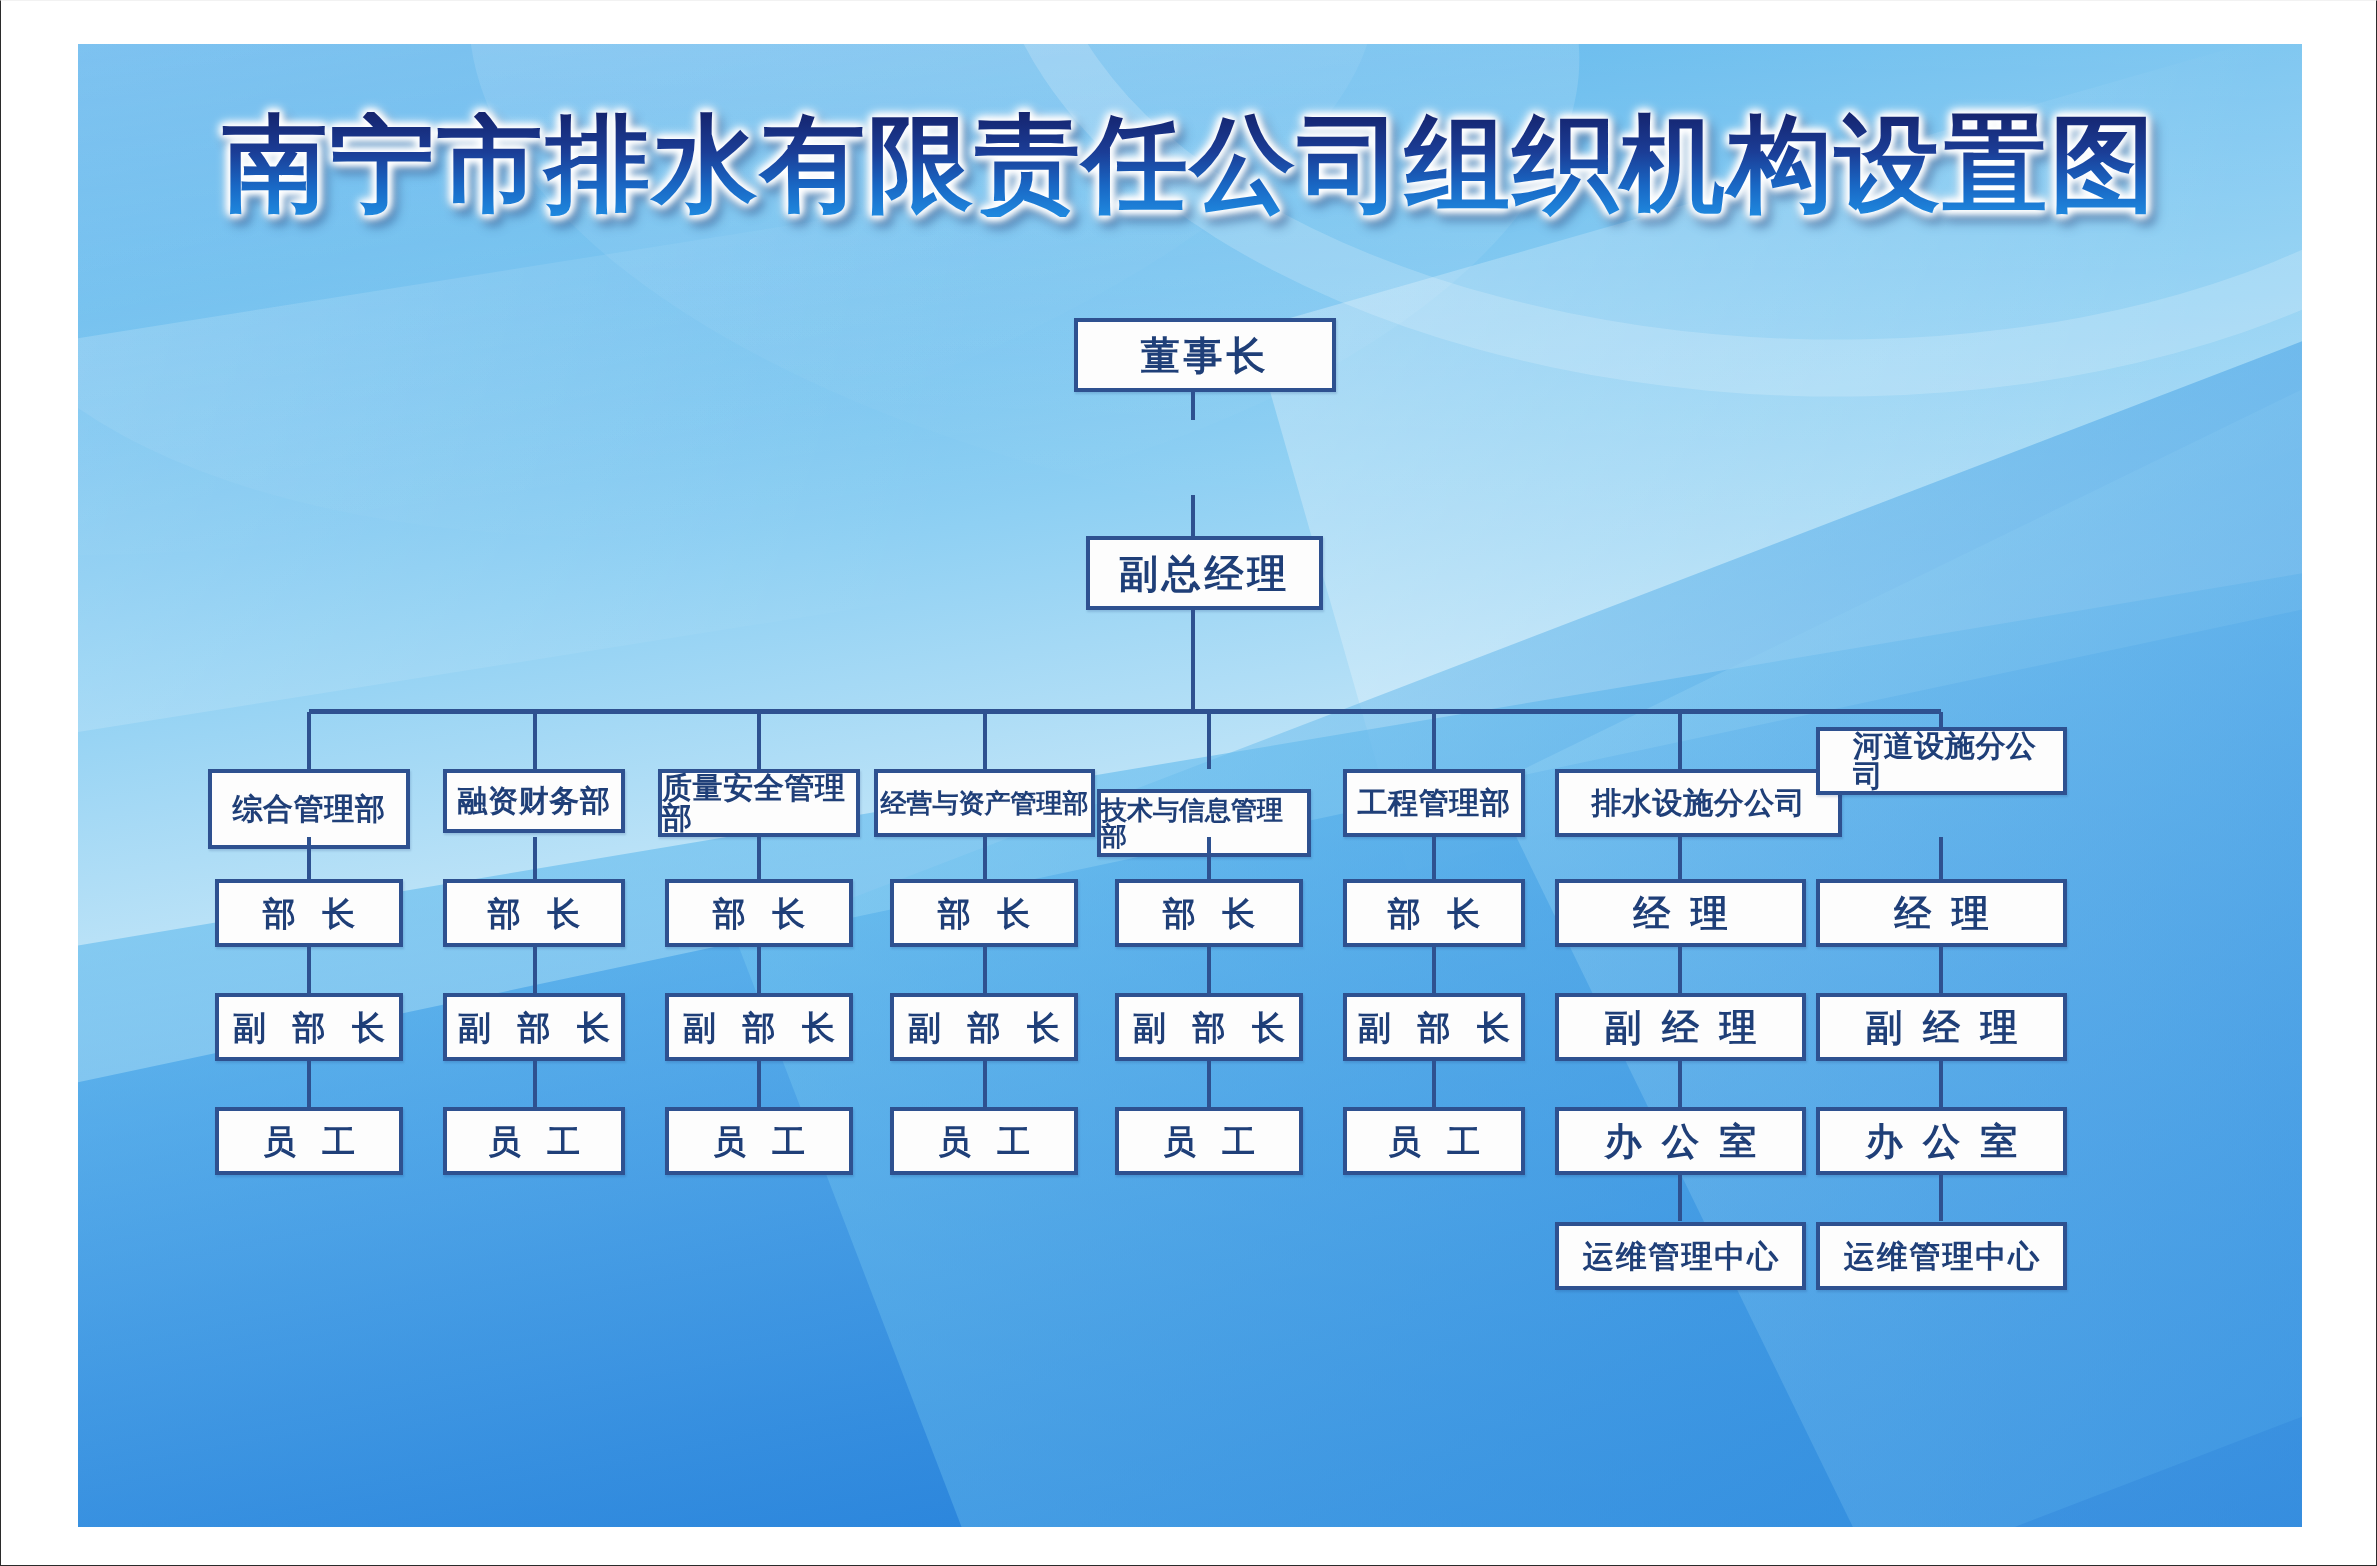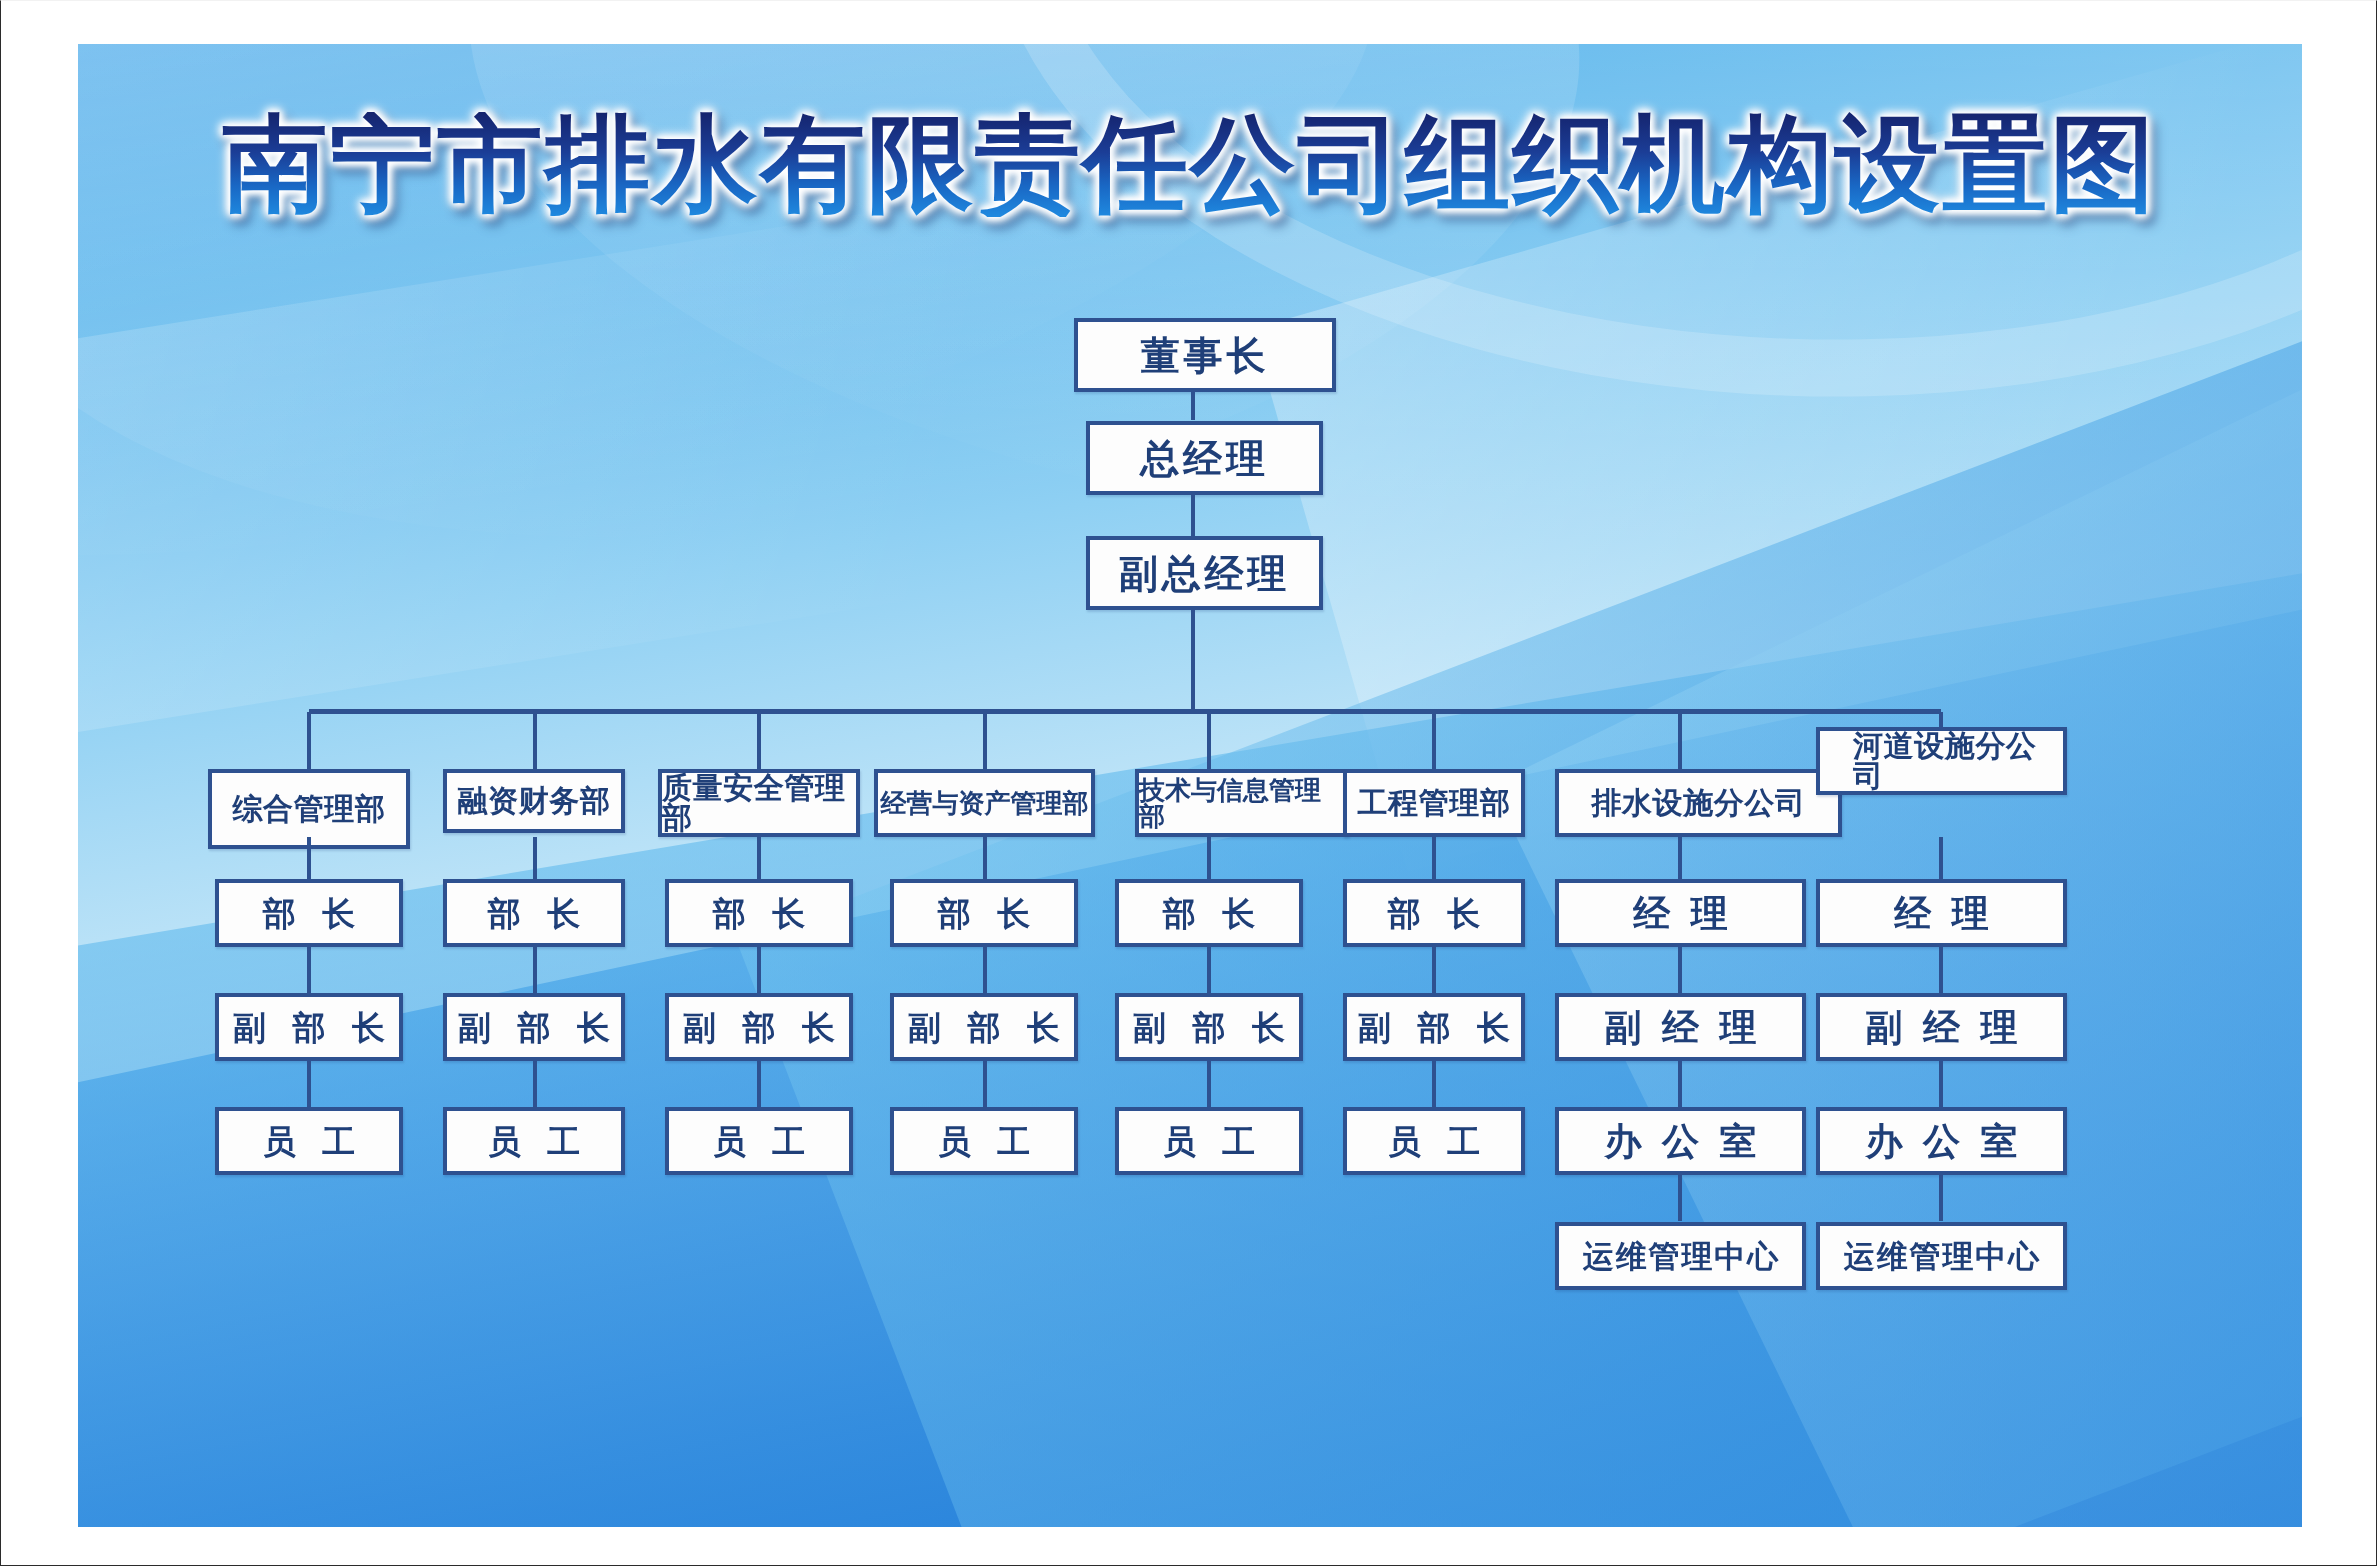--- a/index.html
+++ b/index.html
@@ -101,21 +101,20 @@
     <div class="band b1"></div>
     <div class="band b2"></div>
     <div class="band b3"></div>
     <div class="band b4"></div>
 
     <div id="title">南宁市排水有限责任公司组织机构设置图</div>
 
     <div id="chart">
         <div class="node exec" style="left: 984px; top: 274px; width: 262px; height: 74px;">董事长</div>
         <div class="ln vln" style="left: 1113px; top: 348px; height: 28px;"></div>
-        <div class="node exec" style="left: 996px; top: 377px; width: 237px; height: 74px;">总经理</div>
         <div class="ln vln" style="left: 1113px; top: 451px; height: 41px;"></div>
         <div class="node exec" style="left: 996px; top: 492px; width: 237px; height: 74px;">副总经理</div>
         <div class="ln vln" style="left: 1113px; top: 566px; height: 102px;"></div>
         <div class="ln hln" style="left: 231px; top: 665px; width: 1632px;"></div>
         <div class="ln vln" style="left: 229px; top: 668px; height: 57px;"></div>
         <div class="node dept" style="left: 130px; top: 725px; width: 202px; height: 80px;">综合管理部</div>
         <div class="ln vln" style="left: 229px; top: 793px; height: 42px;"></div>
         <div class="node role" style="left: 137px; top: 835px; width: 188px; height: 68px;">部  长</div>
         <div class="ln vln" style="left: 229px; top: 903px; height: 46px;"></div>
         <div class="node role" style="left: 137px; top: 949px; width: 188px; height: 68px;">副 部 长</div>
@@ -139,21 +138,21 @@
         <div class="node role" style="left: 587px; top: 1063px; width: 188px; height: 68px;">员  工</div>
         <div class="ln vln" style="left: 905px; top: 668px; height: 57px;"></div>
         <div class="node dept narrow" style="left: 796px; top: 725px; width: 221px; height: 68px;">经营与资产管理部</div>
         <div class="ln vln" style="left: 905px; top: 793px; height: 42px;"></div>
         <div class="node role" style="left: 812px; top: 835px; width: 188px; height: 68px;">部  长</div>
         <div class="ln vln" style="left: 905px; top: 903px; height: 46px;"></div>
         <div class="node role" style="left: 812px; top: 949px; width: 188px; height: 68px;">副 部 长</div>
         <div class="ln vln" style="left: 905px; top: 1017px; height: 46px;"></div>
         <div class="node role" style="left: 812px; top: 1063px; width: 188px; height: 68px;">员  工</div>
         <div class="ln vln" style="left: 1129px; top: 668px; height: 57px;"></div>
-        <div class="node dept narrow" style="left: 1019px; top: 725px; width: 214px; height: 68px; margin-left: 38px;">技术与信息管理部</div>
+        <div class="node dept narrow" style="left: 1019px; top: 745px; width: 214px; height: 68px;">技术与信息管理部</div>
         <div class="ln vln" style="left: 1129px; top: 793px; height: 42px;"></div>
         <div class="node role" style="left: 1037px; top: 835px; width: 188px; height: 68px;">部  长</div>
         <div class="ln vln" style="left: 1129px; top: 903px; height: 46px;"></div>
         <div class="node role" style="left: 1037px; top: 949px; width: 188px; height: 68px;">副 部 长</div>
         <div class="ln vln" style="left: 1129px; top: 1017px; height: 46px;"></div>
         <div class="node role" style="left: 1037px; top: 1063px; width: 188px; height: 68px;">员  工</div>
         <div class="ln vln" style="left: 1354px; top: 668px; height: 57px;"></div>
         <div class="node dept" style="left: 1265px; top: 725px; width: 182px; height: 68px;">工程管理部</div>
         <div class="ln vln" style="left: 1354px; top: 793px; height: 42px;"></div>
         <div class="node role" style="left: 1265px; top: 835px; width: 182px; height: 68px;">部  长</div>

